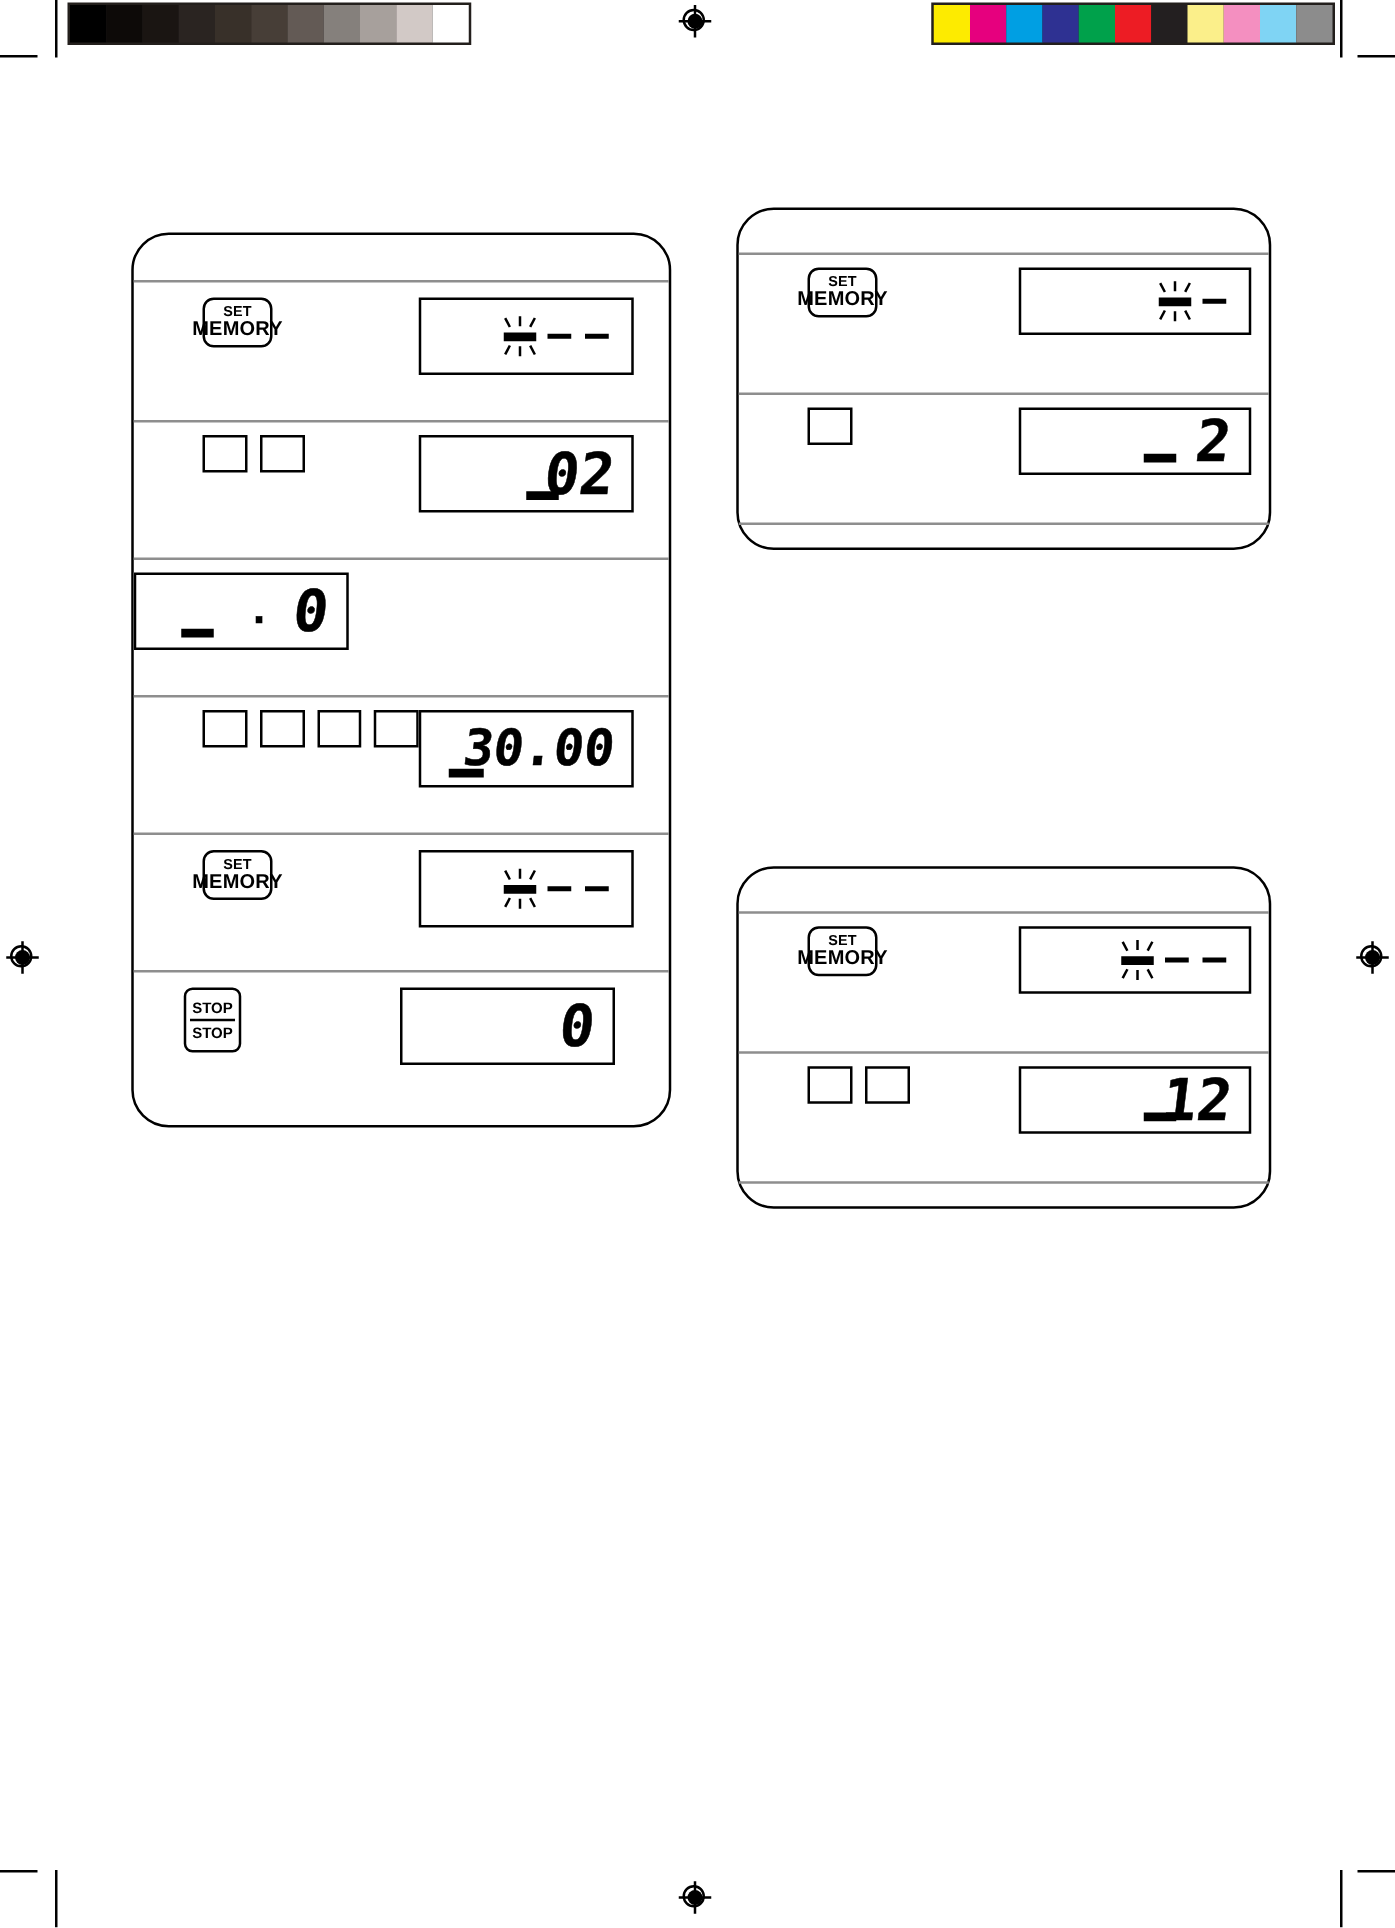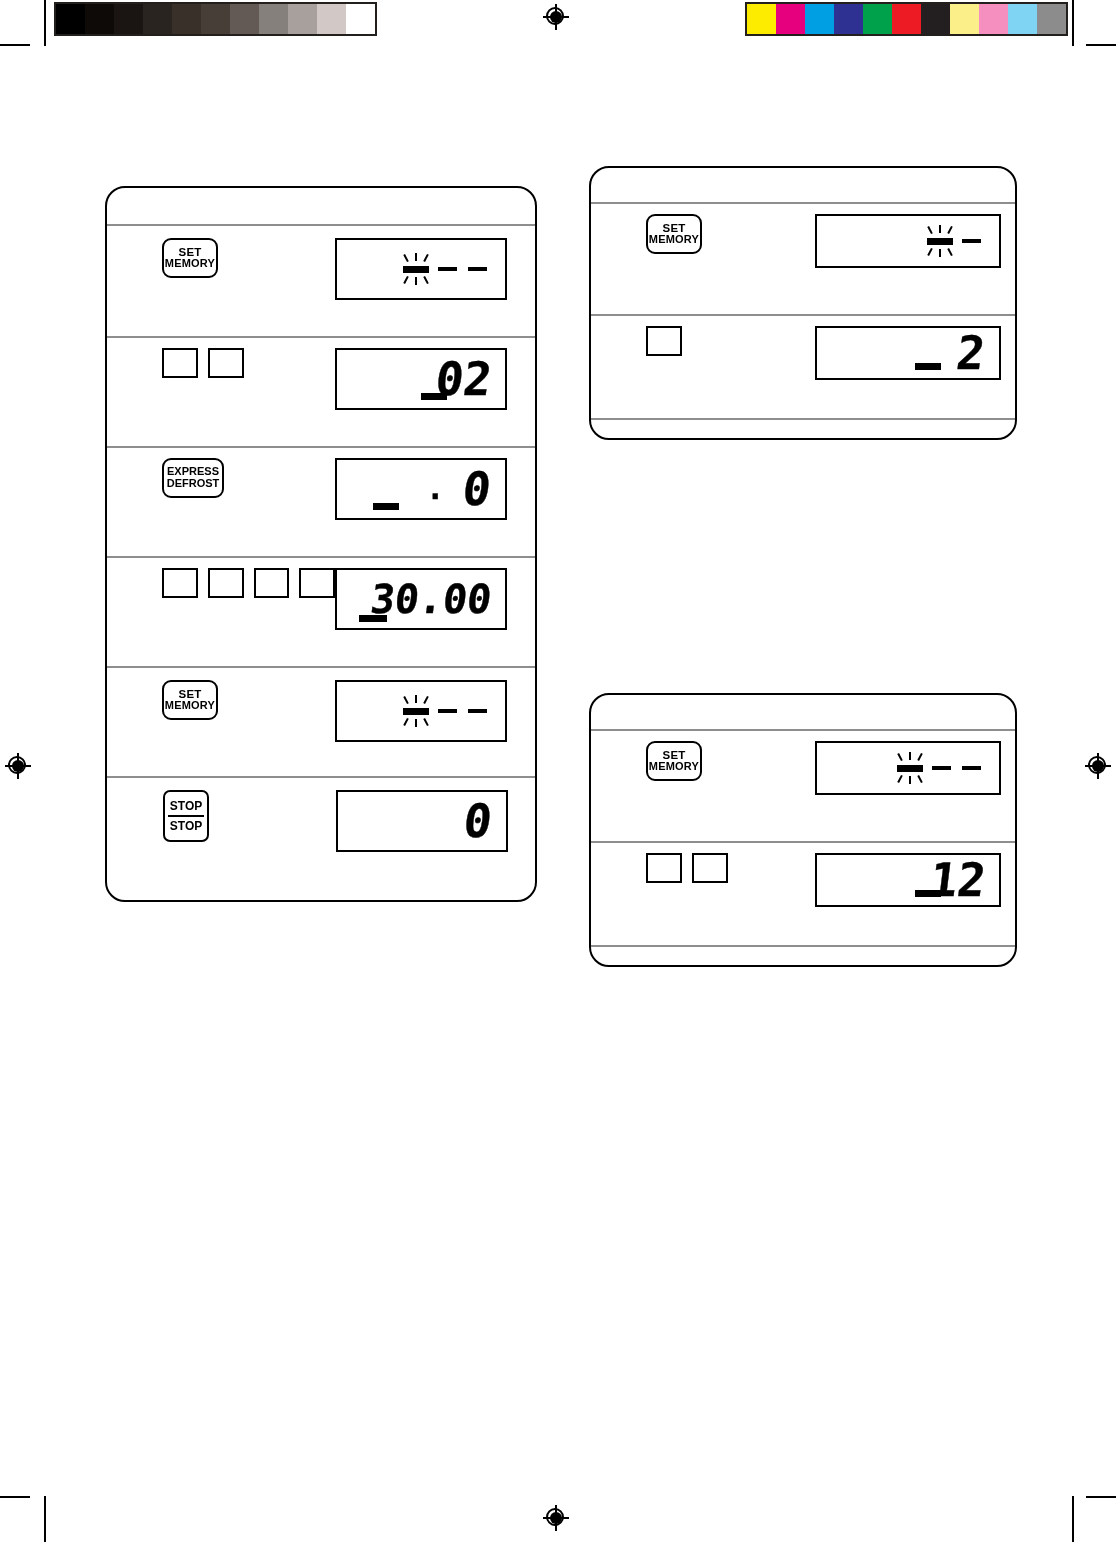--- a/index.html
+++ b/index.html
@@ -33,21 +33,21 @@
 
   .colorbar{
     position:absolute;display:flex;background:#231f1c;padding:2px;box-sizing:content-box;
   }
   .colorbar .patch{width:29px;height:30px;}
 
   
   .panel{
     position:absolute;
     border:2px solid #000;
-    border-radius:20px;
+    border-radius:30px;
     background:#fff;
     box-sizing:border-box;
   }
   .panel .rowsep{
     position:absolute;left:0;right:0;height:1.5px;background:#8e8e8e;
   }
   .prow{
     position:absolute;left:0;right:0;
     display:flex;align-items:flex-start;
   }
@@ -60,21 +60,21 @@
   .btn-key{
     border:2.2px solid #000;border-radius:9px;background:#fff;
     display:flex;flex-direction:column;align-items:center;justify-content:center;
     font-weight:bold;line-height:1.05;color:#000;
     box-sizing:border-box;
   }
   .btn-2line{
     width:56px;height:40px;font-size:11.5px;letter-spacing:.2px;
   }
   .btn-2line .l1{font-size:11.5px;}
-  .btn-2line .l2{font-size:11px;}
+  .btn-2line .l2{font-size:16px;}
 
   .btn-wide{
     width:62px;height:40px;font-size:11px;
   }
 
   .btn-stop{
     width:46px;height:52px;border-radius:7px;font-size:12px;
     justify-content:center;
   }
   .btn-stop .l1{padding-bottom:2px;}
@@ -230,26 +230,20 @@
         </div>
         <div class="lcd" style="width: 172px; height: 62px;">
           <div class="lcd-digits">
             <span class="seg big">02</span>
           </div>
           <div class="underbar" style="right: 58px; width: 26px;"></div>
         </div>
       </div>
       <div class="rowsep" style="top: 258px;"></div>
       <div class="prow" style="top: 270px; height: 98px;">
-        <div class="btncell" style="margin-left: 55px; width: 173px;">
-          <div class="btn-key btn-wide">
-            <span class="l1">EXPRESS</span>
-            <span class="l2">DEFROST</span>
-          </div>
-        </div>
         <div class="lcd" style="width: 172px; height: 62px;">
           <div class="lcd-digits">
             <span class="seg dot" style="margin-right: 16px;">.</span>
             <span class="seg big">0</span>
           </div>
           <div class="underbar" style="left: 36px; width: 26px;"></div>
         </div>
       </div>
       <div class="rowsep" style="top: 368px;"></div>
       <div class="prow" style="top: 380px; height: 98px;">
@@ -285,21 +279,21 @@
               <i class="ray" style="left: 14px; top: 24px; transform: rotate(0deg);"></i>
               <i class="ray" style="left: 24px; top: 23px; transform: rotate(-28deg);"></i>
             </span>
             <span class="dash"></span>
             <span class="dash"></span>
           </div>
         </div>
       </div>
       <div class="rowsep" style="top: 588px;"></div>
       <div class="prow" style="top: 602px; height: 88px;">
-        <div class="btncell" style="margin-left: 56px; width: 173px;">
+        <div class="btncell" style="margin-left: 40px; width: 173px;">
           <div class="btn-key btn-stop">
             <span class="l1">STOP</span>
             <span class="sep"></span>
             <span class="l2">STOP</span>
           </div>
         </div>
         <div class="lcd" style="width: 172px; height: 62px;">
           <div class="lcd-digits">
             <span class="seg big">0</span>
           </div>

